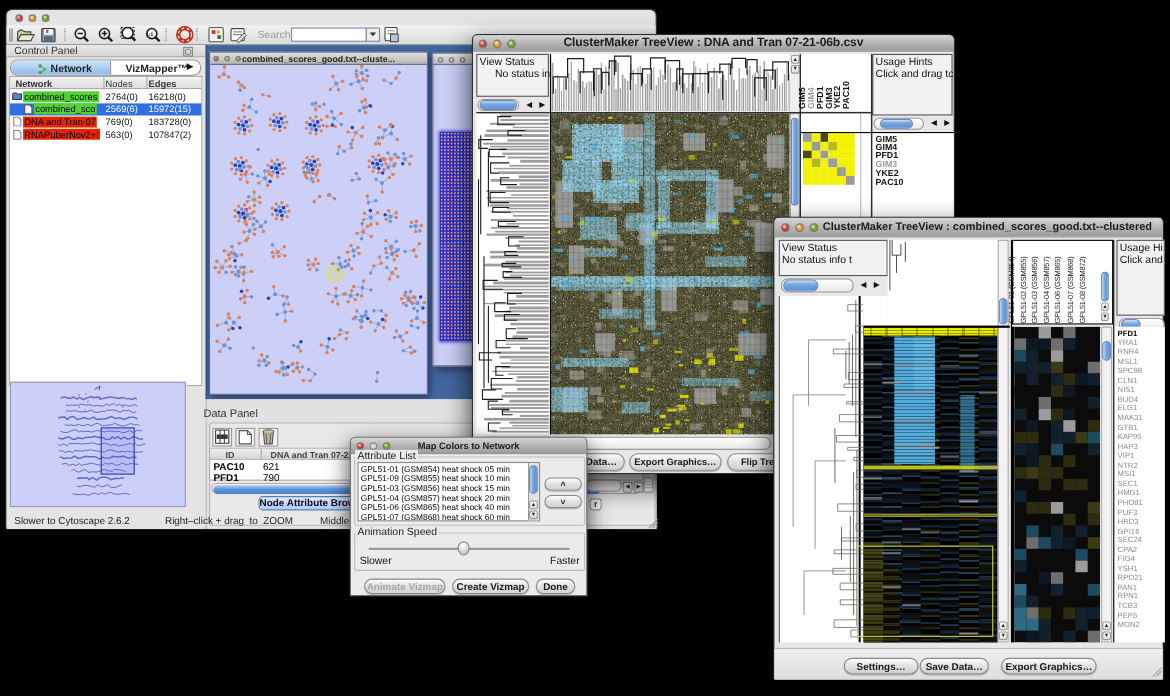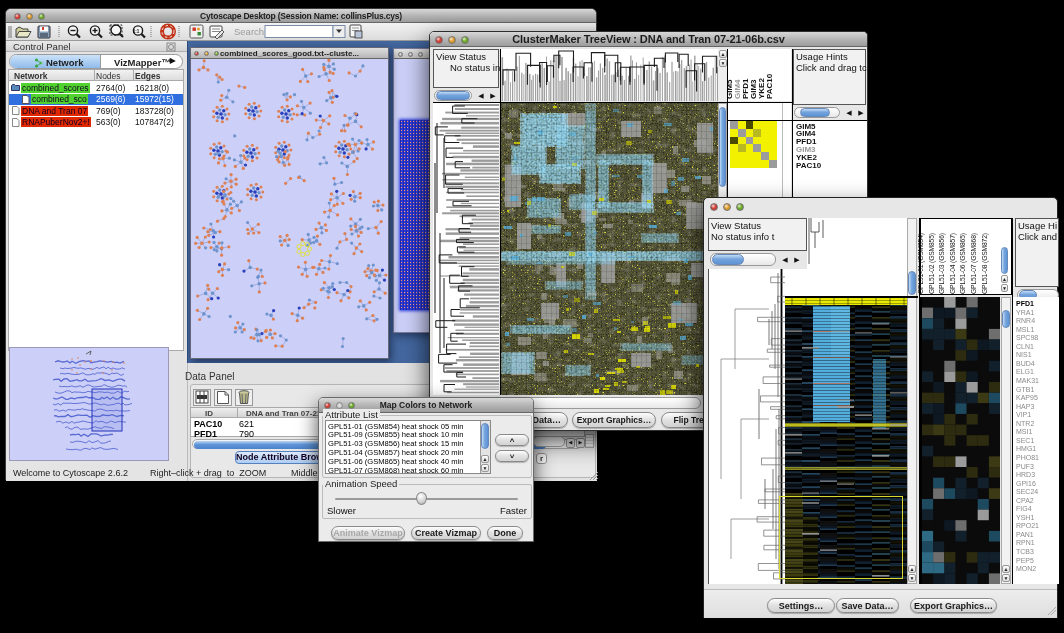--- a/index.html
+++ b/index.html
@@ -17,21 +17,20 @@
 .mbtn{background:linear-gradient(#fefefe,#e3e3e3 45%,#d2d2d2);border:1px solid #8a8a8a;border-radius:8px;
  text-align:center;font-weight:bold;box-shadow:0 1px 1px rgba(0,0,0,0.25)}
 .pane{position:absolute;background:#f1f1f1;border:1px solid #555}
 .wht{position:absolute;background:#fff}
 .lbl{position:absolute;white-space:nowrap}
 .rot{position:absolute}
 .rot>span{position:absolute;left:0;bottom:0;transform:rotate(-90deg);transform-origin:0 100%;
  white-space:nowrap;display:block}
 </style></head><body>
 <div class="abs" id="mainwin" style="left:5px;top:8px;width:592px;height:472px;background:#e4e4e4;border:1px solid #3a3a3a;border-radius:6px 6px 0 0;box-shadow:0 10px 22px rgba(0,0,0,.7)">
-    <div class="tbar" style="left:0;top:0;width:100%;height:14px;font-size:8.5px;letter-spacing:-0.2px;line-height:14px;border-radius:5px 5px 0 0">Cytoscape Desktop (Session Name: collinsPlus.cys)</div>
     <i class="tl" style="left:8px;top:4px;width:7px;height:7px;background:radial-gradient(circle at 35% 30%, #fff8 0 18%, transparent 40%),radial-gradient(#ea4b41,#b03028);border:0.5px solid #777"></i>
     <i class="tl" style="left:20px;top:4px;width:7px;height:7px;background:radial-gradient(circle at 35% 30%, #fff8 0 18%, transparent 40%),radial-gradient(#f2b13c,#c07f1f);border:0.5px solid #777"></i>
     <i class="tl" style="left:32px;top:4px;width:7px;height:7px;background:radial-gradient(circle at 35% 30%, #fff8 0 18%, transparent 40%),radial-gradient(#7fc133,#588c1e);border:0.5px solid #777"></i>
     <div class="abs" style="left:0;top:14px;width:100%;height:18px;background:linear-gradient(#f2f2f2,#dcdcdc);border-bottom:1px solid #9a9a9a"></div>
     <svg class="abs" style="left:0;top:14px" width="592" height="18">
 <g stroke="#777" stroke-width="1">
         <line x1="3" y1="3" x2="3" y2="15"></line>
         <line x1="5" y1="3" x2="5" y2="15"></line>
 <line x1="53" y1="3" x2="53" y2="15" stroke-dasharray="1 1"></line>
         <line x1="145" y1="3" x2="145" y2="15" stroke-dasharray="1 1"></line>
@@ -1195,21 +1194,21 @@
       <div class="abs" style="left:4px;top:76px;width:390px;height:10px;background:#f4f4f4;border:1px solid #aaa;border-radius:5px">
         <div class="abs" style="left:1px;top:0.5px;width:352px;height:8px;border-radius:4px;background:linear-gradient(#bcd6f2,#5e94d8 45%,#4a82cc)"></div>
       </div>
       <div class="abs" style="left:345px;top:73px;width:32px;height:11px;background:#fff;border:1px solid #aaa;border-radius:5px"></div>
       <i class="sba" style="left:378px;top:75px;width:9px;height:10px">◀</i>
       <i class="sba" style="left:388px;top:75px;width:9px;height:10px">▶</i>
       <div class="abs" style="left:397px;top:71px;width:9px;height:14px;background:repeating-linear-gradient(#fff 0 2px,#ddd 2px 3px);border:1px solid #aaa"></div>
       <div class="abs" style="left:348px;top:90px;width:11px;height:11px;background:#fdfdfd;border:1px solid #999;border-radius:3px;font-size:8px;text-align:center;line-height:10px;font-weight:bold;color:#333">r</div>
       <div class="abs" style="left:47px;top:88px;width:90px;height:13px;background:linear-gradient(#ddeafc,#aecdf2);border:1.5px solid #5580c0;border-radius:4px;font-size:9px;font-weight:bold;color:#102;text-align:center;line-height:11px;white-space:nowrap;overflow:hidden">Node Attribute Brows</div>
     </div>
-    <span class="lbl" style="left:7px;top:459px;font-size:9px;color:#222">Welcome to Cytoscape 2.6.2</span>
+    <span class="lbl" style="left:7px;top:459px;font-size:9px;color:#222">Slower to Cytoscape 2.6.2</span>
     <span class="lbl" style="left:144px;top:459px;font-size:9px;color:#222">Right–click + drag&nbsp; to&nbsp; ZOOM</span>
     <span class="lbl" style="left:285px;top:459px;font-size:9px;color:#222">Middle-</span>
     <svg class="abs" style="left:583px;top:462px" width="10" height="10">
       <g stroke="#999" stroke-width="1">
         <line x1="1" y1="9" x2="9" y2="1"></line>
         <line x1="4" y1="9" x2="9" y2="4"></line>
         <line x1="7" y1="9" x2="9" y2="7"></line>
       </g>
     </svg>
   </div>
@@ -1808,20 +1807,21 @@
     <i style="left:297px;top:17px;width:1px;height:346px;background:#000"></i>
     <i style="left:361.5px;top:17px;width:1.5px;height:346px;background:#000"></i>
     <i style="left:3px;top:69.5px;width:359px;height:1.5px;background:#000"></i>
     <i style="left:298px;top:88px;width:139px;height:1px;background:#000"></i>
     <i class="sbt" style="left:5px;top:365px;width:266px;height:12px"></i>
     <i class="mbtn" style="left:72px;top:380px;width:66px;height:16px;font-size:9px;line-height:15px;color:#1a1a1a">Save Data…</i>
     <i class="mbtn" style="left:142px;top:380px;width:84px;height:16px;font-size:8.5px;line-height:15px;color:#1a1a1a">Export Graphics…</i>
     <i class="mbtn" style="left:231px;top:380px;width:78px;height:16px;font-size:8.5px;line-height:15px;color:#1a1a1a">Flip Tree M…</i>
   </div>
 <div class="abs" id="tv2" style="left:703px;top:197px;width:355px;height:421px;background:#e7e7e7;border:1px solid #232323;border-radius:5px 5px 0 0;box-shadow:0 12px 26px rgba(0,0,0,.8)">
+    <div class="tbar" style="left:0;top:0;width:100%;height:18px;font-size:10px;line-height:18px;border-radius:4px 4px 0 0;padding-left:44px;text-align:left;white-space:nowrap;overflow:hidden">ClusterMaker TreeView : combined_scores_good.txt--clustered</div>
     <i class="tl" style="left:6px;top:5px;width:8px;height:8px;background:radial-gradient(circle at 35% 30%, #fff8 0 18%, transparent 40%),radial-gradient(#ea4b41,#b03028);border:0.5px solid #777"></i>
     <i class="tl" style="left:19px;top:5px;width:8px;height:8px;background:radial-gradient(circle at 35% 30%, #fff8 0 18%, transparent 40%),radial-gradient(#f2b13c,#c07f1f);border:0.5px solid #777"></i>
     <i class="tl" style="left:32px;top:5px;width:8px;height:8px;background:radial-gradient(circle at 35% 30%, #fff8 0 18%, transparent 40%),radial-gradient(#7fc133,#588c1e);border:0.5px solid #777"></i>
     <div class="pane" style="left:4px;top:20px;width:99px;height:33px">
       <span class="lbl" style="left:2px;top:1px;font-size:9.5px;color:#111">View Status</span>
       <span class="lbl" style="left:2px;top:12px;font-size:9.5px;color:#111;white-space:nowrap">No status info t</span>
     </div>
     <i class="sbt" style="left:6px;top:55px;width:66px;height:13px"></i>
     <i class="sbh" style="left:8px;top:56px;width:32px;height:11px"></i>
     <i class="tria" style="left:76px;top:55px;height:13px;line-height:13px">◀</i>

